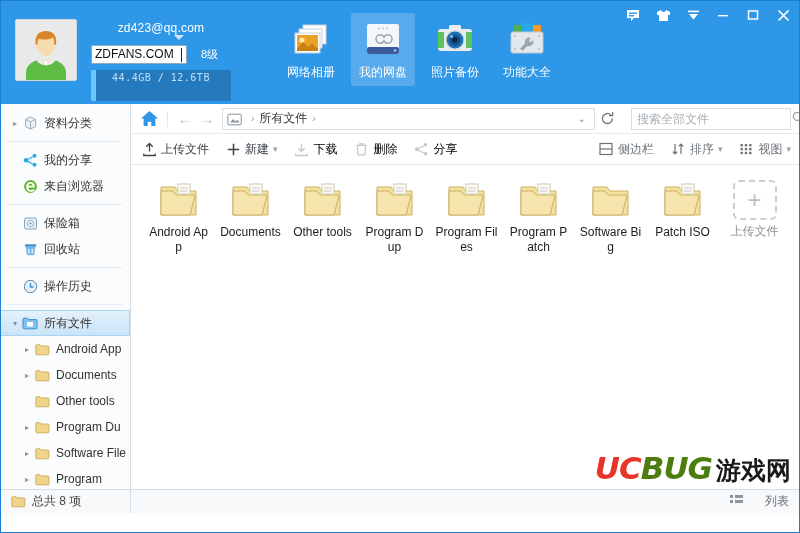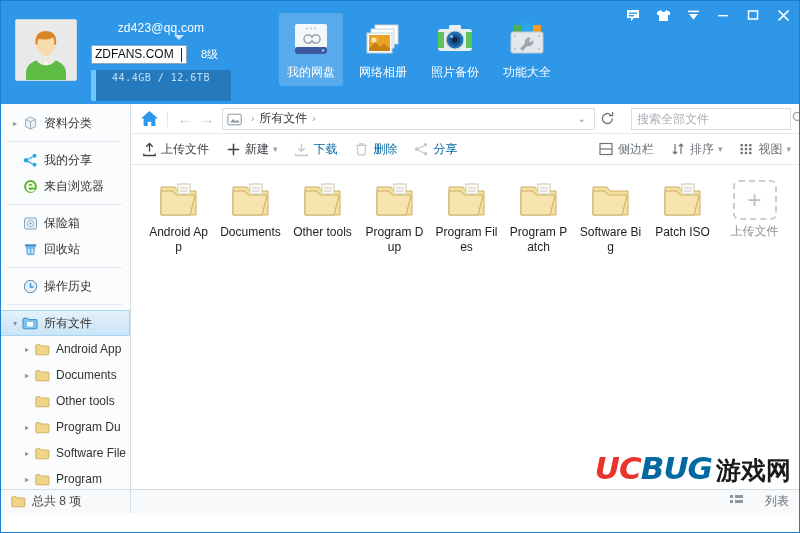--- a/index.html
+++ b/index.html
@@ -173,21 +173,21 @@
   .searchbox input::placeholder { color: #a9afb5; }
 
   .toolbar {
     height: 31px; display: flex; align-items: center;
     padding: 0 8px 0 10px; border-bottom: 1px solid #e7ebef; background: #fff;
   }
   .tb {
     display: flex; align-items: center; height: 22px;
     margin-right: 16px; font-size: 12px; color: #3b4147; cursor: pointer;
   }
-  .tb.dis { color: #0369a1; cursor: default; }
+  .tb.dis { color: #000000; cursor: default; }
   .tb .ti { width: 16px; height: 16px; margin-right: 4px; display:flex; align-items:center; justify-content:center; }
   .tb .tcaret { margin-left: 4px; font-size: 9px; color: #9aa0a6; }
   .tb-right { margin-left: auto; display: flex; align-items: center; }
   .tb-right .tb { margin-right: 0; margin-left: 16px; color: #6d7378; }
 
   .filearea {
     flex: 1; background: #fff; padding: 10px 0 0 12px;
     display: flex; flex-wrap: wrap; align-content: flex-start;
     position: relative; overflow: hidden;
   }
@@ -299,46 +299,46 @@
           <span class="lvl">8级</span>
         </div>
         <div class="storage">
           <div class="storage-fill" style="width: 3.5%;"></div>
           <div class="storage-text">44.4GB / 12.6TB</div>
         </div>
       </div>
     </div>
 
     <div class="navtabs">
+      <div class="navtab">
+        <span class="ico">
+          <svg width="40" height="40" viewBox="0 0 40 40">
+            <rect x="12" y="6" width="23" height="19" fill="#fff" stroke="#c7d0d8"></rect>
+            <rect x="8" y="10" width="23" height="19" fill="#fff" stroke="#c7d0d8"></rect>
+            <rect x="4" y="14" width="25" height="20" fill="#fff" stroke="#c7d0d8"></rect>
+            <rect x="6" y="16" width="21" height="16" fill="#e9a227"></rect>
+            <circle cx="11" cy="21" r="2.6" fill="#fde9a8"></circle>
+            <path d="M6 30l6-7 5 5 4-3.5 6 5.5v2H6z" fill="#c97f14"></path>
+          </svg>
+        </span>
+        <span class="lab">网络相册</span>
+      </div>
       <div class="navtab active">
         <span class="ico">
           <svg width="40" height="40" viewBox="0 0 40 40">
             <rect x="4" y="5" width="32" height="30" rx="2" fill="#f4f7fa"></rect>
             <rect x="4" y="28" width="32" height="7" rx="2" fill="#3d5a9e"></rect>
             <circle cx="32" cy="31.5" r="1.3" fill="#7fd4ff"></circle>
             <circle cx="16" cy="9.5" r="1" fill="#b9c3cc"></circle>
               <circle cx="20" cy="9.5" r="1" fill="#b9c3cc"></circle>
               <circle cx="24" cy="9.5" r="1" fill="#b9c3cc"></circle>
             <path d="M13 20c0-2.4 2-4.2 4.3-4.2 1.7 0 3 .9 3.7 2.2.7-1.3 2-2.2 3.7-2.2 2.4 0 4.3 1.9 4.3 4.2 0 2.4-2 4.2-4.3 4.2-1.7 0-3-.9-3.7-2.2-.7 1.3-2 2.2-3.7 2.2-2.4 0-4.3-1.9-4.3-4.2z" fill="none" stroke="#9aa6b2" stroke-width="1.6"></path>
           </svg>
         </span>
         <span class="lab">我的网盘</span>
-      </div>
-      <div class="navtab">
-        <span class="ico">
-          <svg width="40" height="40" viewBox="0 0 40 40">
-            <rect x="12" y="6" width="23" height="19" fill="#fff" stroke="#c7d0d8"></rect>
-            <rect x="8" y="10" width="23" height="19" fill="#fff" stroke="#c7d0d8"></rect>
-            <rect x="4" y="14" width="25" height="20" fill="#fff" stroke="#c7d0d8"></rect>
-            <rect x="6" y="16" width="21" height="16" fill="#e9a227"></rect>
-            <circle cx="11" cy="21" r="2.6" fill="#fde9a8"></circle>
-            <path d="M6 30l6-7 5 5 4-3.5 6 5.5v2H6z" fill="#c97f14"></path>
-          </svg>
-        </span>
-        <span class="lab">网络相册</span>
       </div>
       <div class="navtab">
         <span class="ico">
           <svg width="40" height="40" viewBox="0 0 40 40">
             <rect x="3" y="10" width="34" height="22" rx="3" fill="#e9edf1"></rect>
             <rect x="3" y="13" width="6" height="16" fill="#5cc35c"></rect>
             <rect x="31" y="13" width="6" height="16" fill="#5cc35c"></rect>
             <rect x="14" y="6" width="12" height="5" rx="1.5" fill="#e9edf1"></rect>
             <circle cx="20" cy="21" r="10" fill="#d7dde2"></circle>
             <circle cx="20" cy="21" r="8.4" fill="#1c6fb5"></circle>
@@ -781,21 +781,21 @@
           <span class="fname">Patch ISO</span>
         </div>
 
         <div class="tile upload">
           <span class="plus">+</span>
           <span class="fname">上传文件</span>
         </div>
 
         <div class="watermark">
           <span class="wm-uc">
-            <span style="color:#e8342a">UC</span><span style="color:#0369a1">BUG</span>
+            <span style="color:#e8342a">UC</span><span style="color:#4d7c0f">BUG</span>
           </span>
           <span class="wm-cn">游戏网</span>
           <span class="wm-com">.com</span>
         </div>
       </div>
 
       <div class="main-status">
         <span>
           <svg width="13" height="13" viewBox="0 0 13 13">
               <g fill="#8f959b">

